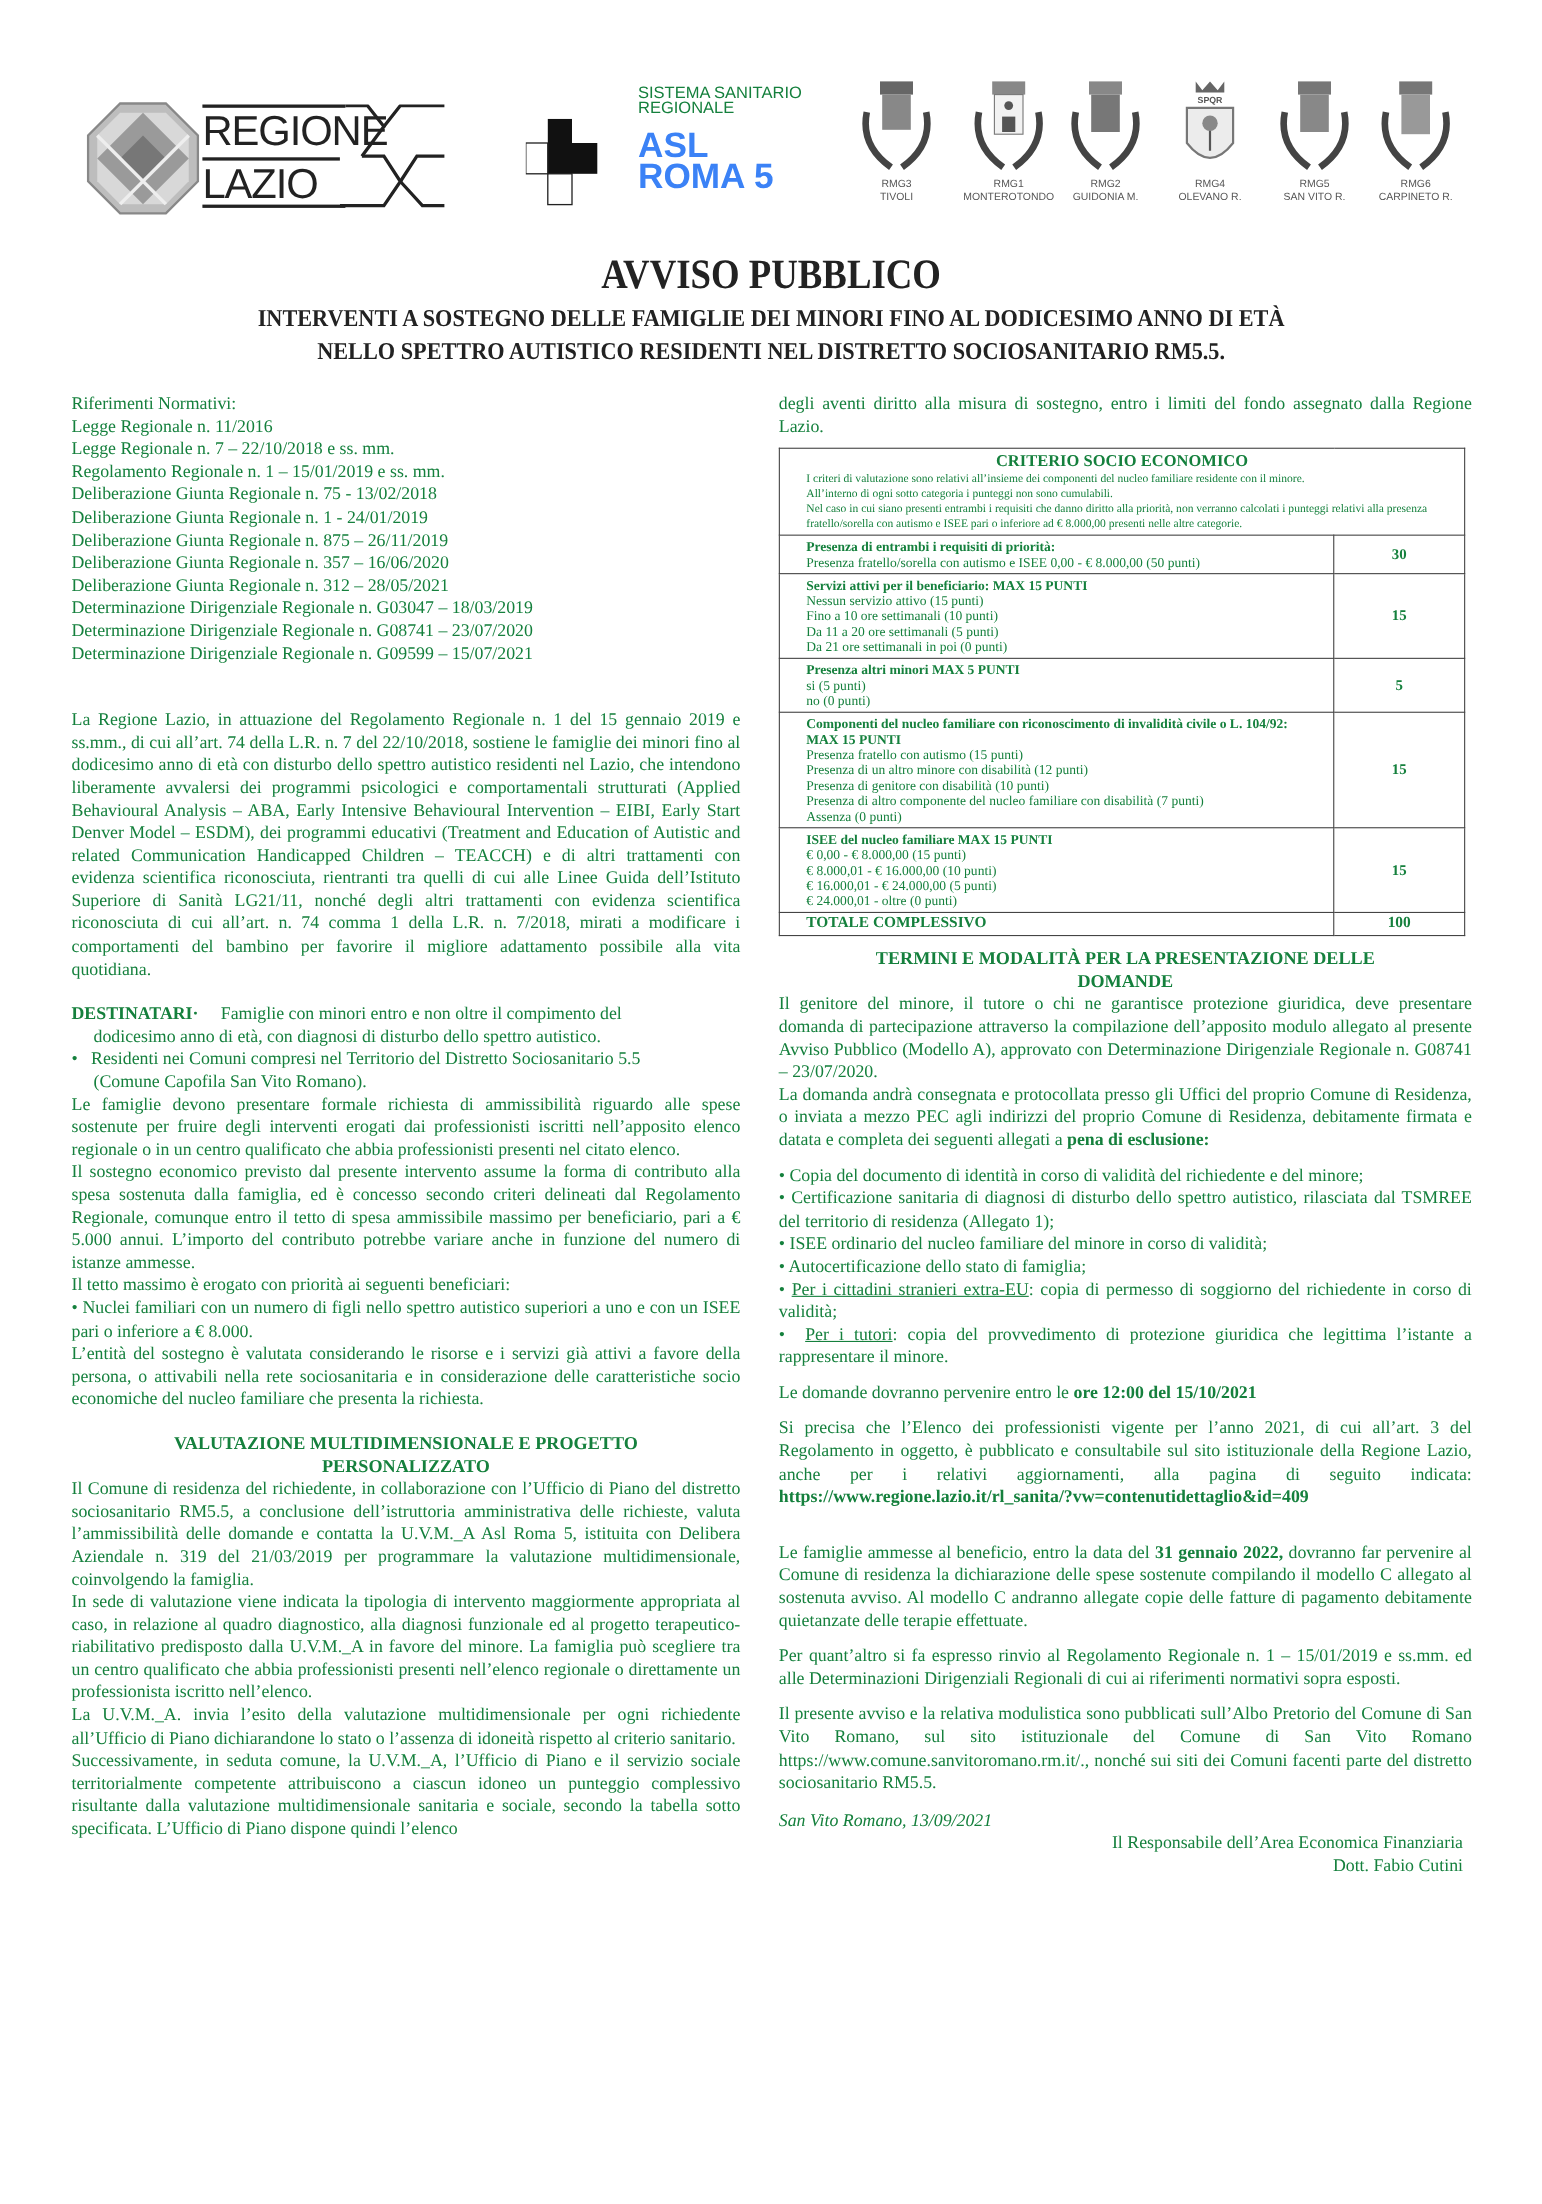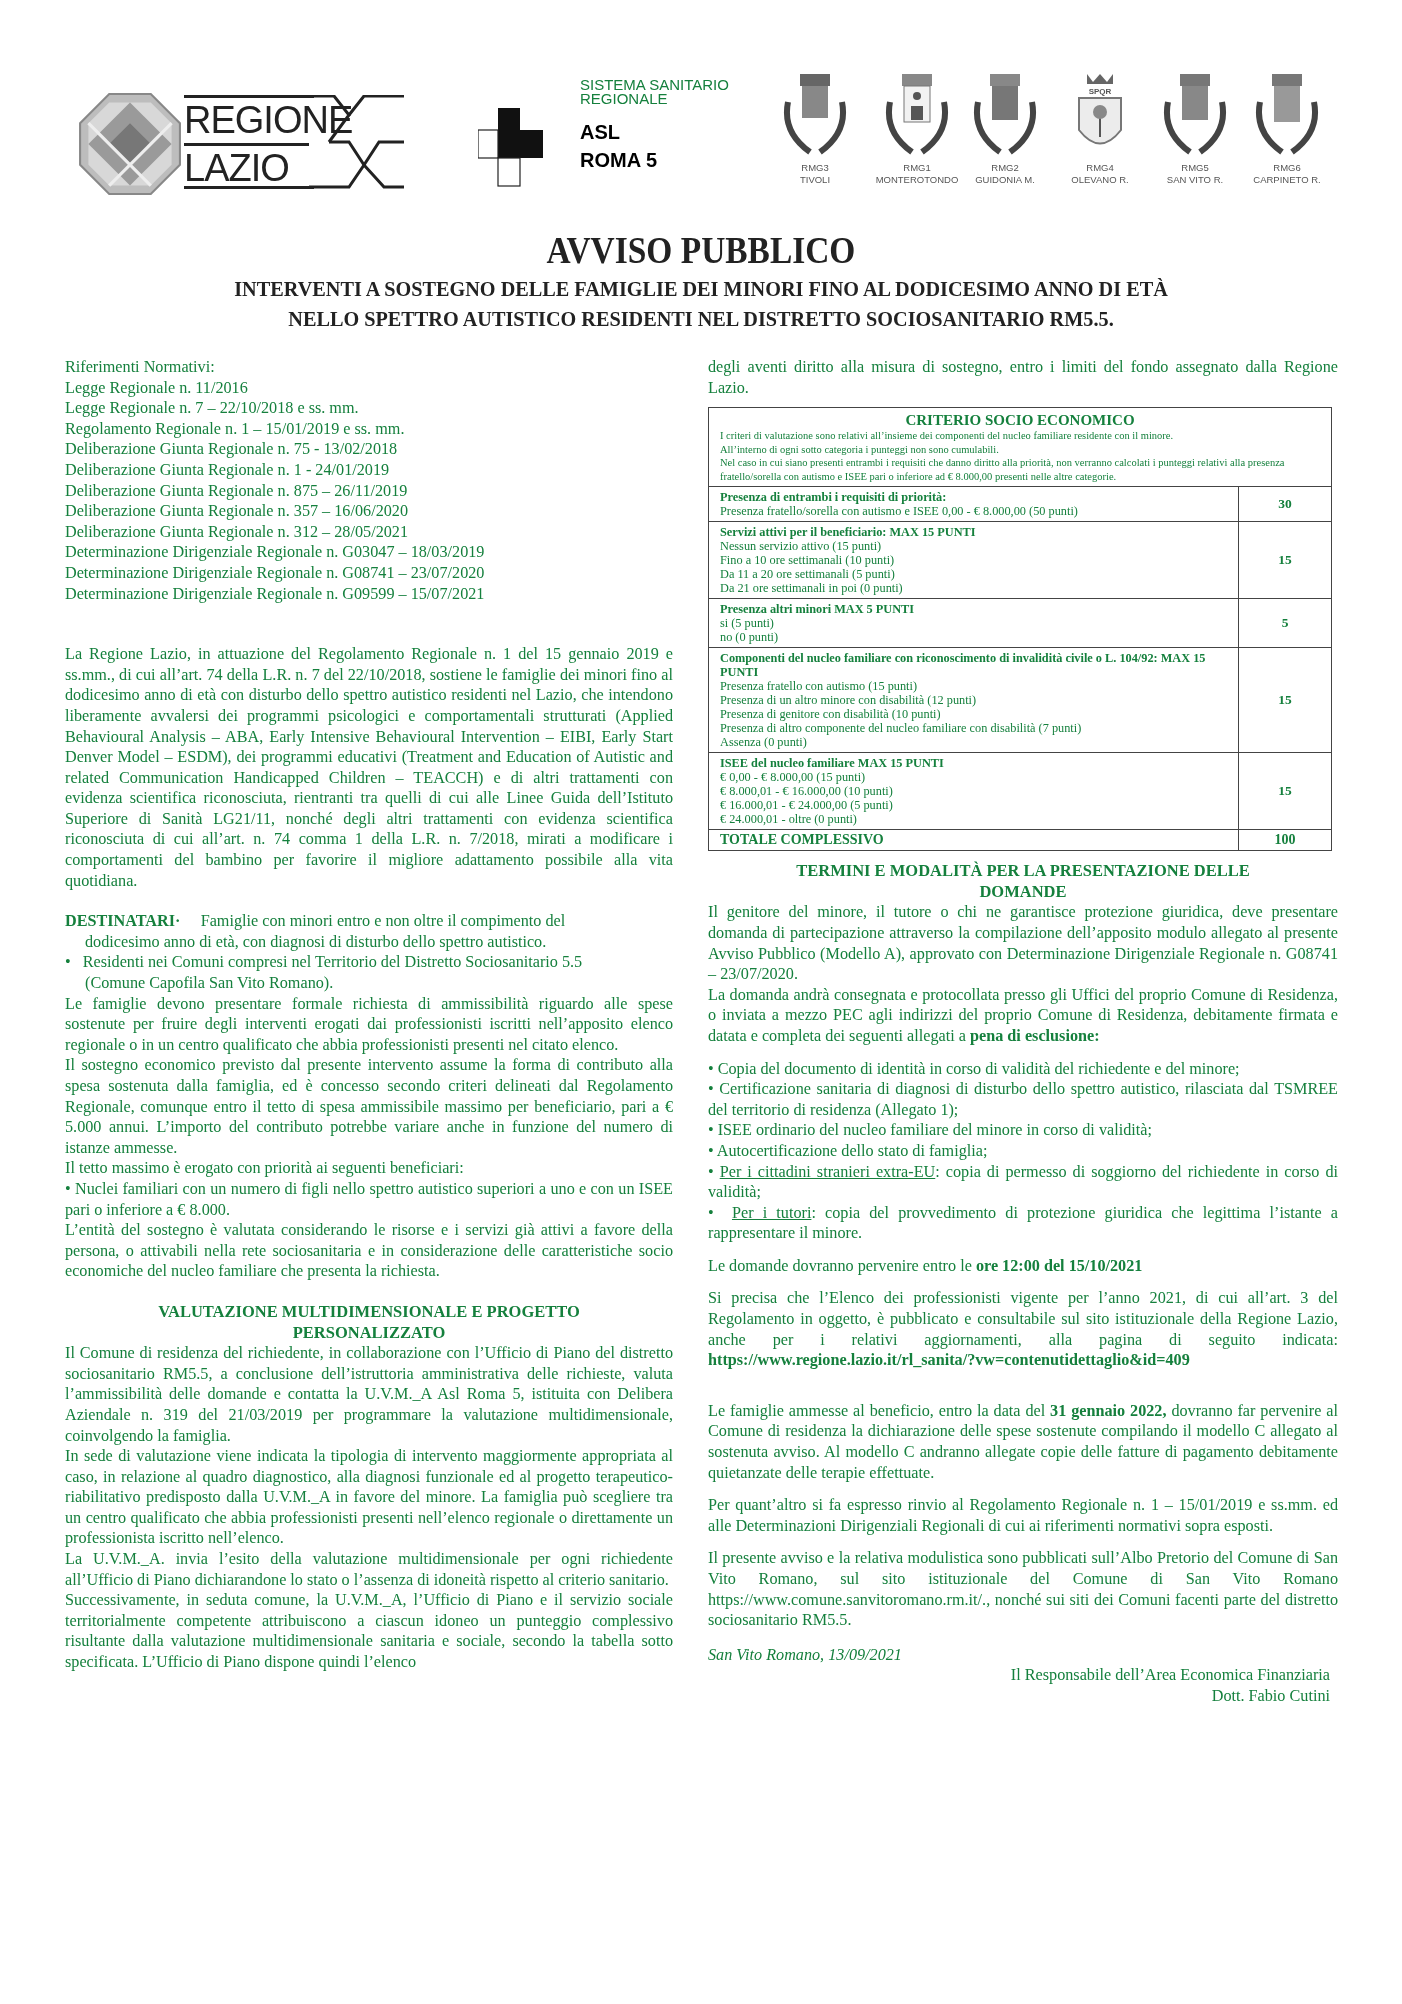--- a/index.html
+++ b/index.html
@@ -5,38 +5,38 @@
   html, body { margin: 0; padding: 0; background: #ffffff; }
   body { width: 1402px; height: 2004px; position: relative; overflow: hidden; color: #222; font-family: "Liberation Serif", serif; }
   .header { position: absolute; left: 0; top: 0; width: 1402px; height: 220px; }
   .lazio-emblem { position: absolute; left: 78px; top: 92px; width: 104px; height: 104px; }
   .lazio-text { position: absolute; left: 184px; top: 95px; width: 230px; height: 90px; }
   .lazio-line { position: absolute; height: 3px; background: #222; }
   .lazio-word { position: absolute; left: 0; font-family: "Liberation Sans", sans-serif; font-size: 38px; font-weight: normal; letter-spacing: -1px; color: #222; line-height: 1; }
   .asl-logo { position: absolute; left: 478px; top: 78px; }
   .asl-cross { position: absolute; left: 0; top: 30px; width: 70px; height: 80px; }
   .asl-small { position: absolute; left: 102px; top: 0; font-family: "Liberation Sans", sans-serif; font-size: 15px; color: #15803d; line-height: 14px; width: 200px; }
-  .asl-big { position: absolute; left: 102px; top: 40px; font-family: "Liberation Sans", sans-serif; font-size: 20px; font-weight: bold; color: #000000; line-height: 28px; white-space: nowrap; }
+  .asl-big { position: absolute; left: 102px; top: 40px; font-family: "Liberation Sans", sans-serif; font-size: 32px; font-weight: bold; color: #3b82f6; line-height: 28px; white-space: nowrap; }
   .crests { position: absolute; left: 770px; top: 72px; width: 560px; height: 140px; }
   .crest { position: absolute; top: 0; width: 90px; text-align: center; }
   .crest svg { display: block; margin: 0 auto; }
   .crest-code, .crest-name { font-family: "Liberation Sans", sans-serif; font-size: 9.5px; color: #555; line-height: 12px; white-space: nowrap; }
   .title { position: absolute; top: 228px; left: 0; width: 1402px; text-align: center; font-family: "Liberation Serif", serif; font-weight: bold; font-size: 38px; color: #222; letter-spacing: 0px; transform: scaleX(0.88); }
   .subtitle { position: absolute; left: 0; width: 1402px; text-align: center; font-weight: bold; font-size: 22px; color: #222; transform: scaleX(0.92); }
   .col { position: absolute; font-size: 16.2px; line-height: 20.6px; color: #15803d; }
   .col-left { left: 65px; top: 357px; width: 608px; }
   .col-right { left: 708px; top: 357px; width: 630px; }
   .just { text-align: justify; }
   .refs div { white-space: nowrap; }
   .mt { margin-top: 21px; }
   .heading { text-align: center; font-weight: bold; font-size: 16.5px; }
   .indent-line { padding-left: 20px; }
   .u { text-decoration: underline; }
   table.criteria { width: 624px; border-collapse: collapse; margin-top: 9px; font-size: 12.3px; line-height: 14px; }
-  table.criteria td { border: 1.5px solid #444; padding: 3px 11px; vertical-align: middle; }
+  table.criteria td { border: 1.5px solid #444; padding: 3px 24px; vertical-align: middle; }
   .crit-title { text-align: center; font-weight: bold; font-size: 15px; line-height: 18px; }
   .crit-note { font-size: 10.5px; line-height: 13.5px; }
   .points { text-align: center; font-weight: bold; font-size: 13.5px; width: 70px; }
   .cat-title { font-weight: bold; }
   .total td { font-weight: bold; font-size: 14px; }
   .sign { text-align: right; }
   .italic { font-style: italic; }
 </style>
 </head>
 <body>

